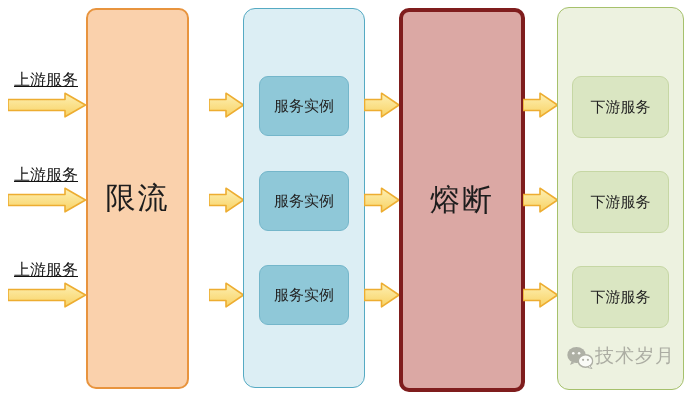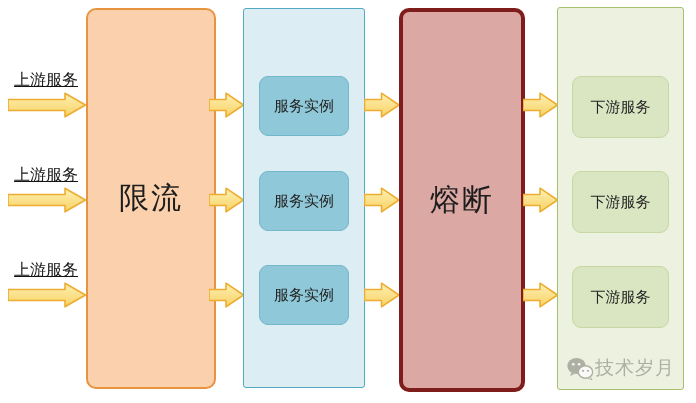--- a/index.html
+++ b/index.html
@@ -5,32 +5,32 @@
   html,body{margin:0;padding:0;background:#ffffff;}
   body{font-family:"DejaVu Sans","Liberation Sans",sans-serif;color:#1f1f1f;}
   .canvas{position:relative;width:696px;height:403px;background:#ffffff;overflow:hidden;}
 
   
   .big-box{
     position:absolute;border-radius:10px;display:flex;align-items:center;justify-content:center;
     box-sizing:border-box;
   }
   .rate-limit{
-    left:86px;top:8px;width:130px;height:381px;
+    left:86px;top:8px;width:103px;height:381px;
     background:#FAD1AC;border:2px solid #E8943E;
   }
   .circuit{
     left:399px;top:8px;width:126px;height:384px;
     background:#DBA8A4;border:4px solid #7f1d1d;
   }
   .big-label{font-size:30px;letter-spacing:2px;color:#1d1d1d;}
 
   
   .container-box{
-    position:absolute;border-radius:3px;box-sizing:border-box;
+    position:absolute;border-radius:12px;box-sizing:border-box;
   }
   .instances{
     left:243px;top:8px;width:122px;height:380px;
     background:#DCEEF4;border:1.6px solid #55AAC3;
   }
   .downstream{
     left:557px;top:7px;width:127px;height:383px;
     background:#EDF2E0;border:1.8px solid #A6C16C;
   }
 
@@ -52,22 +52,22 @@
 
   
   .up-label{
     position:absolute;left:14px;width:76px;font-size:16px;color:#141414;white-space:nowrap;text-decoration:underline;
   }
 
   .arrow-svg{position:absolute;display:block;}
 
   
   .watermark{
-    position:absolute;left:50%;bottom:8px;transform:translateX(-50%);
-    display:flex;align-items:center;gap:2px;white-space:nowrap;opacity:0.75;
+    position:absolute;left:50%;bottom:20px;transform:translateX(-50%);
+    display:flex;align-items:flex-end;gap:2px;white-space:nowrap;opacity:0.75;
   }
   .watermark-text{font-size:19px;color:#97978F;letter-spacing:1px;}
 </style>
 </head>
 <body>
 
 <div class="canvas">
 
   <svg width="0" height="0" style="position:absolute" aria-hidden="true">
     <defs>

